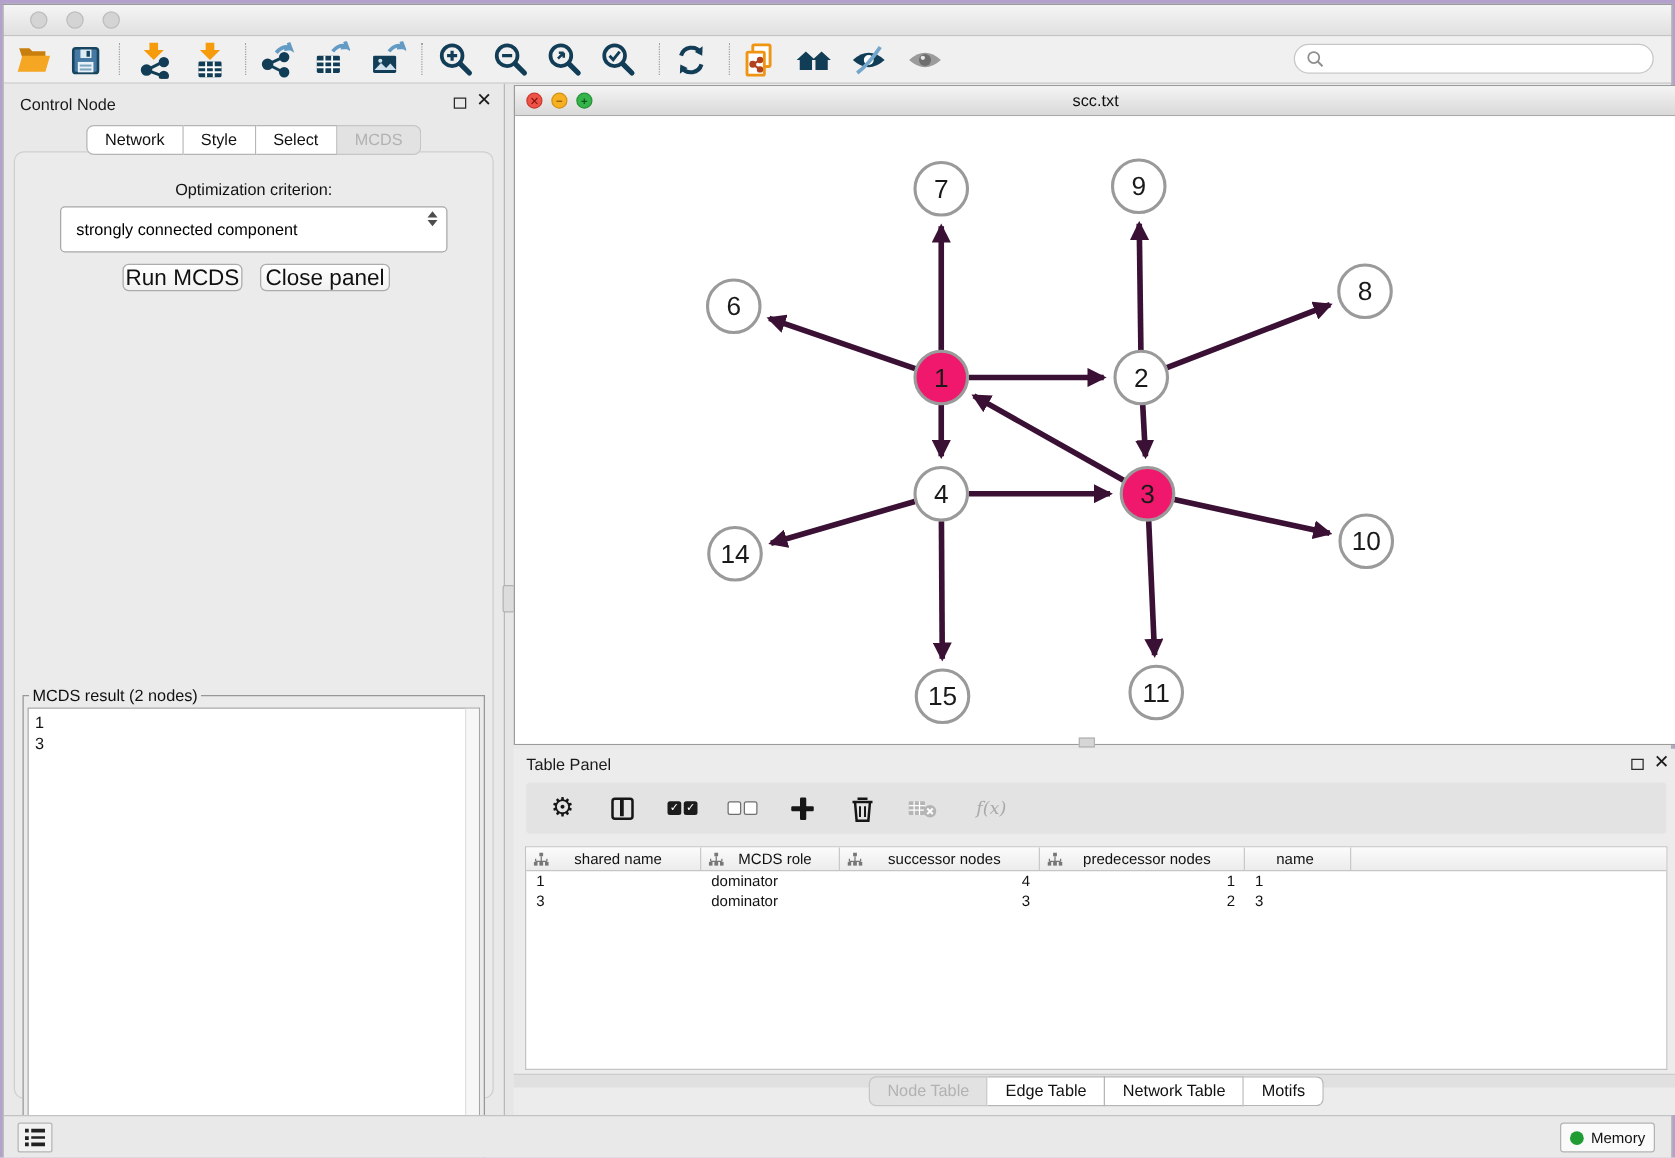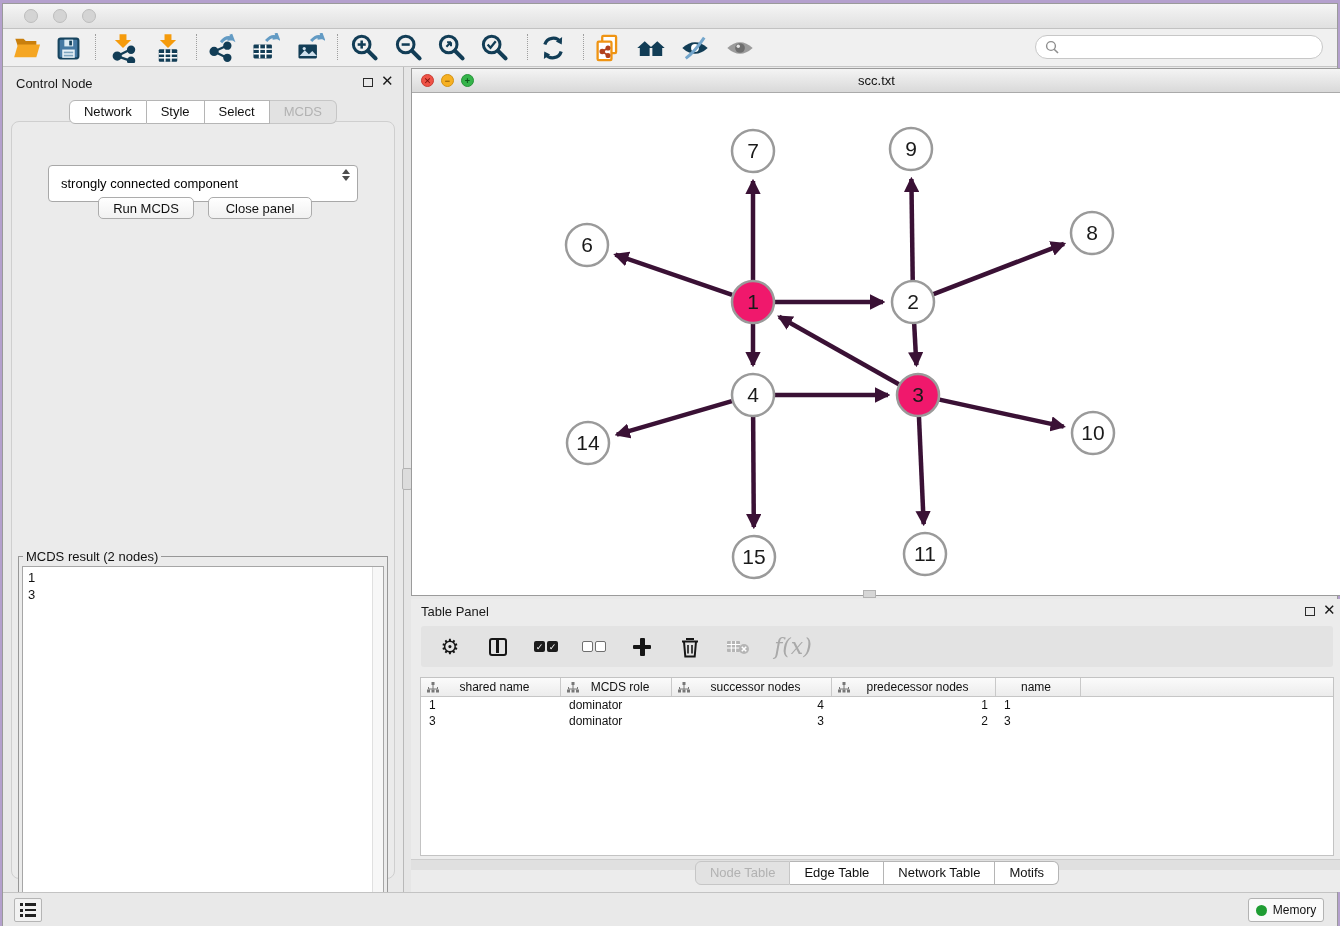--- a/index.html
+++ b/index.html
@@ -31,21 +31,21 @@
   .tab.first{border-left:1px solid #b5b5b5;border-radius:6px 0 0 6px;}
   .tab.last{border-radius:0 6px 6px 0;}
   .tab.sel{background:#e2e2e2;color:#b2b2b2;border-color:#c6c6c6;}
   #cp-body{left:8px;top:54px;width:384px;height:758px;background:#ebebeb;border:1px solid #cfcfcf;border-radius:8px;box-sizing:border-box;}
   #opt-label{width:100%;text-align:center;top:22px;font-size:13px;color:#111;}
   #opt-select{left:36px;top:43px;width:310px;height:37px;background:#fff;border:1px solid #a8a8a8;border-radius:4px;display:flex;align-items:center;padding-left:12px;font-size:13px;box-sizing:border-box;}
   .stepper{position:absolute;right:7px;top:3px;display:flex;flex-direction:column;gap:2px;}
   .stepper i{width:0;height:0;border-left:4px solid transparent;border-right:4px solid transparent;display:block;}
   .step-up{border-bottom:5px solid #4d4d4d;}
   .step-dn{border-top:5px solid #4d4d4d;}
-  .cbtn{position:absolute;top:75px;height:22px;background:linear-gradient(#ffffff,#f1f1f1);border:1px solid #acacac;border-radius:5px;font-size:13px;color:#111;display:flex;align-items:center;justify-content:center;box-sizing:border-box;}
+  .cbtn{position:absolute;top:89px;height:22px;background:linear-gradient(#ffffff,#f1f1f1);border:1px solid #acacac;border-radius:5px;font-size:18px;color:#111;display:flex;align-items:center;justify-content:center;box-sizing:border-box;}
   #mcds-fieldset{left:6px;top:427px;width:370px;height:378px;border:1px solid #979797;margin:0;padding:0;background:#ebebeb;box-sizing:border-box;}
   #mcds-fieldset legend{font-size:13px;color:#111;margin-left:4px;padding:0 3px;}
   #mcds-text{left:3px;top:2px;width:362px;height:358px;background:#fff;border:1px solid #a6a6a6;box-sizing:border-box;font-size:13px;color:#111;padding:2px 5px;line-height:17px;}
   #mcds-scroll{position:absolute;right:0;top:0;width:11px;height:100%;background:#f7f7f7;border-left:1px solid #e0e0e0;box-sizing:border-box;}
   
   #vsplit{left:401px;top:63px;width:7px;height:825px;background:#e6e6e6;}
   #vgrip{left:399px;top:464px;width:10px;height:22px;background:#dcdcdc;border:1px solid #b3b3b3;border-radius:2px;box-sizing:border-box;}
   
   #netwin{left:408px;top:64px;width:931px;height:528px;border:1px solid #9b9b9b;box-sizing:border-box;background:#fff;}
   #net-titlebar{left:0;top:0;width:100%;height:24px;background:linear-gradient(#f4f4f4,#d9d9d9);border-bottom:1px solid #aaa;box-sizing:border-box;}
@@ -78,21 +78,21 @@
   .list-ico b{width:11px;height:2.5px;background:#222;display:block;}
   .chk{width:11px;height:11px;border-radius:2px;display:inline-flex;align-items:center;justify-content:center;}
   .chk.on{background:#1c1c1c;color:#fff;font-size:9px;font-weight:bold;}
   .chk.off{background:#fff;border:1.5px solid #6f6f6f;box-sizing:border-box;}
   .plus-ico{position:relative;width:18px;height:18px;}
   .plus-ico:before,.plus-ico:after{content:"";position:absolute;background:#161616;border-radius:1px;}
   .plus-ico:before{left:7px;top:0;width:4.5px;height:18px;}
   .plus-ico:after{left:0;top:7px;width:18px;height:4.5px;}
   .cols-ico{width:18px;height:18px;border:2.5px solid #161616;border-radius:3px;position:relative;box-sizing:border-box;}
   .cols-ico:before{content:"";position:absolute;left:5px;top:0;width:2.5px;height:13px;background:#161616;}
-  .fx{font-family:"DejaVu Serif","Liberation Serif",serif;font-style:italic;font-size:22px;color:#a9a9a9;}
+  .fx{font-family:"DejaVu Serif","Liberation Serif",serif;font-style:italic;font-size:14px;color:#a9a9a9;}
 </style>
 </head>
 <body>
 
 <div id="window" class="abs">
 
   <div id="titlebar" class="abs">
     <span class="tl-dot" style="left:21px"></span>
     <span class="tl-dot" style="left:50px"></span>
     <span class="tl-dot" style="left:79px"></span>
@@ -267,20 +267,21 @@
     <span class="abs close-ico" style="left:378px;top:9px">✕</span>
 
     <div id="cp-tabs" class="abs">
       <span class="tab first">Network</span>
       <span class="tab">Style</span>
       <span class="tab">Select</span>
       <span class="tab last sel">MCDS</span>
     </div>
 
     <div id="cp-body" class="abs">
+      <div id="opt-label" class="abs">Optimization criterion:</div>
       <div id="opt-select" class="abs">
         <span>strongly connected component</span>
         <span class="stepper">
             <i class="step-up"></i>
             <i class="step-dn"></i>
           </span>
       </div>
       <div class="cbtn" style="left:86px;width:96px">Run MCDS</div>
       <div class="cbtn" style="left:196px;width:104px">Close panel</div>
 

